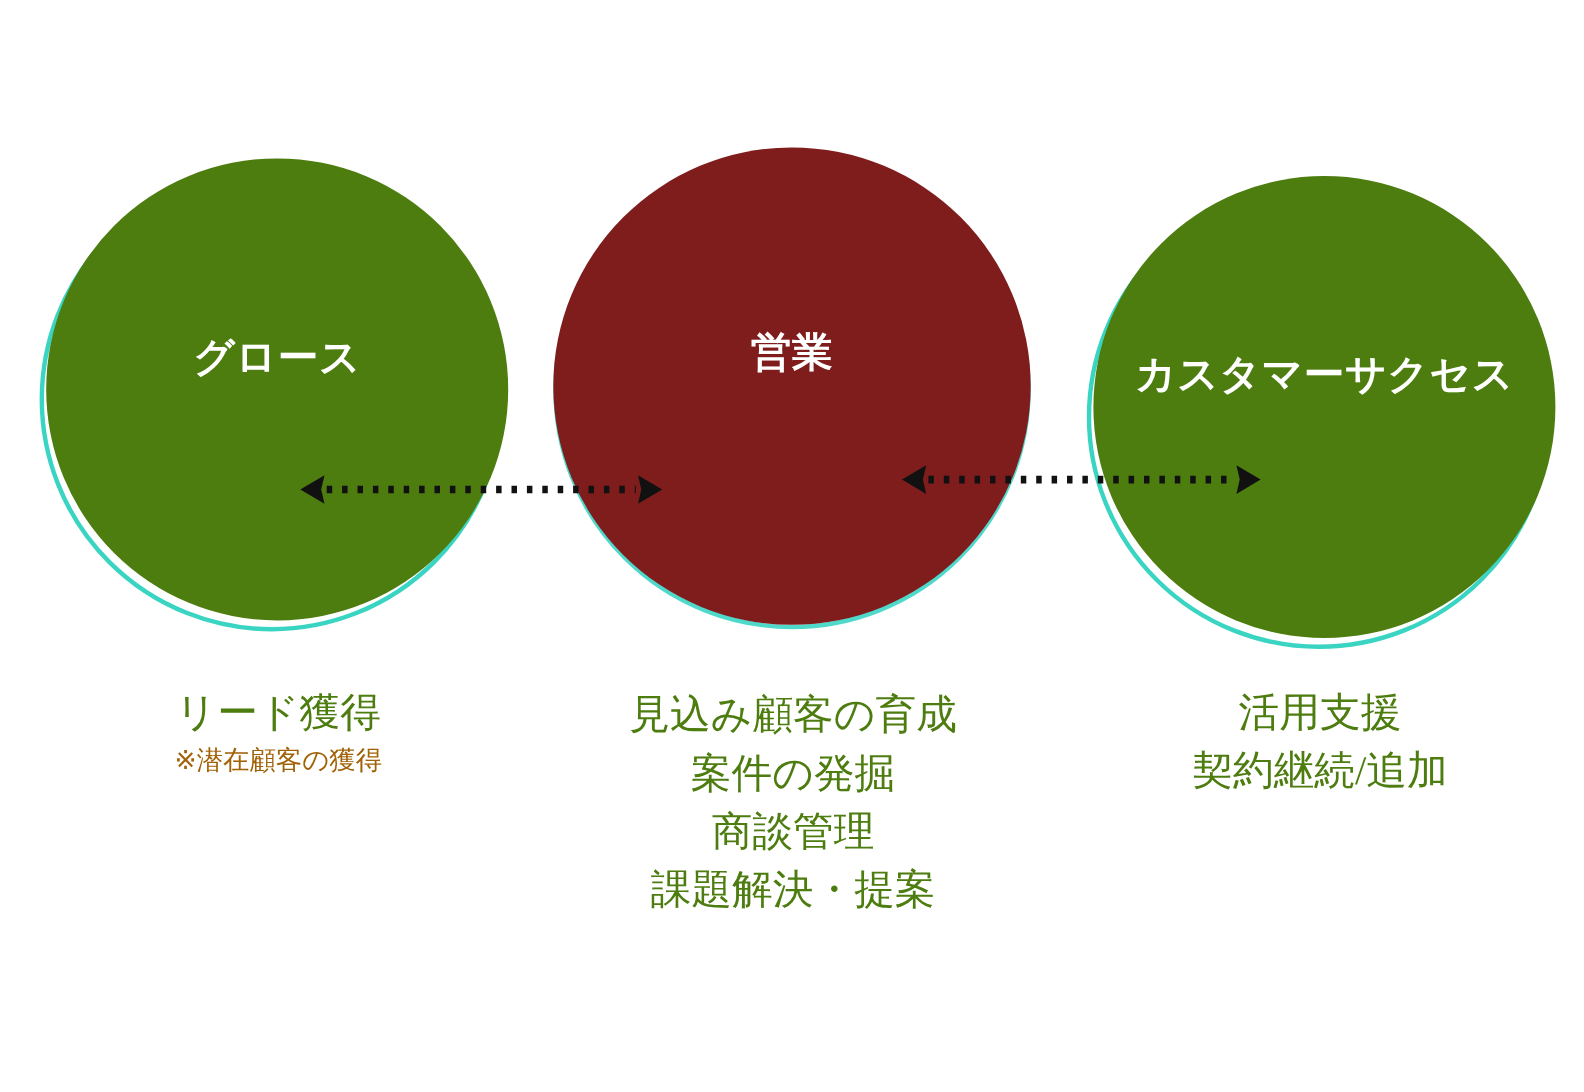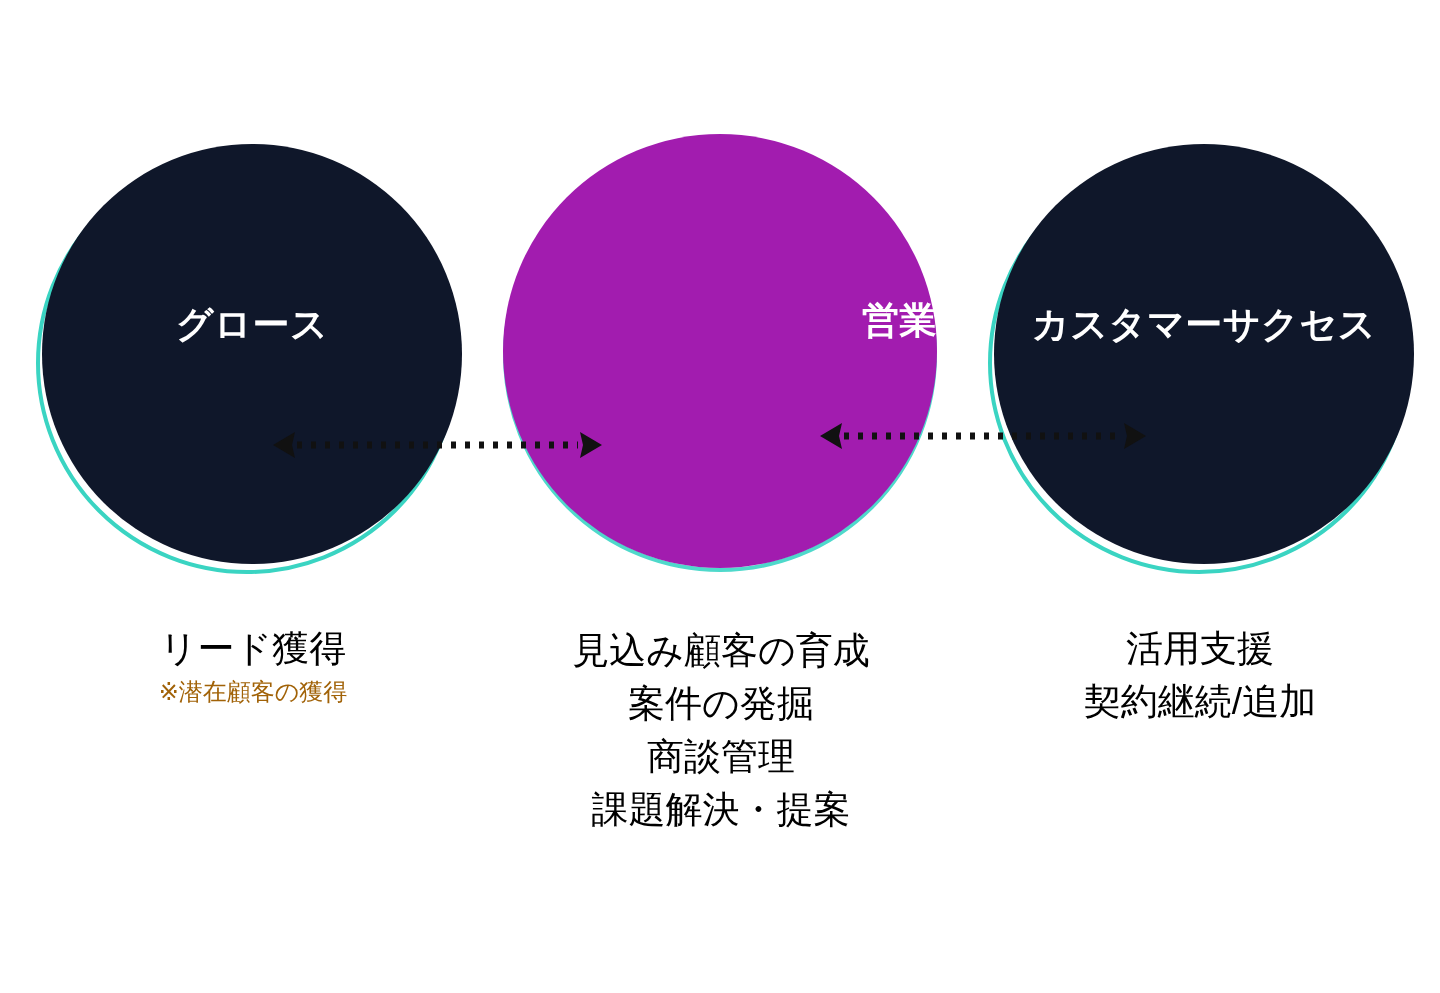--- a/index.html
+++ b/index.html
@@ -43,22 +43,22 @@
   }
 
   .disc {
     position: absolute;
     border-radius: 50%;
     display: flex;
     align-items: center;
     justify-content: center;
   }
 
-  .disc-blue { background: #0f172a; }
-  .disc-pink { background: #a21caf; justify-content: flex-end; }
+  .disc-blue { background: #4d7c0f; }
+  .disc-pink { background: #7f1d1d; }
 
   .node-label {
     color: #ffffff;
     font-weight: bold;
     font-size: 37px;
     letter-spacing: 0.5px;
     white-space: nowrap;
     line-height: 1;
     text-align: center;
   }
@@ -69,21 +69,21 @@
   #node-growth .disc { left: 6px;  top: 0px;  width: 420px; height: 420px; }
   #node-growth .node-label { margin-top: -60px; }
 
   
   #node-sales { left: 500px; top: 132px; width: 440px; height: 440px; }
   #node-sales .ring { left: 3px; top: 6px; width: 434px; height: 434px; border-color: #4fd9cb; }
   #node-sales .disc { left: 3px; top: 2px; width: 434px; height: 434px; }
   #node-sales .node-label { margin-top: -62px; }
 
   
-  #node-cs { left: 988px; top: 144px; width: 430px; height: 430px; }
+  #node-cs { left: 988px; top: 160px; width: 430px; height: 430px; }
   #node-cs .ring { left: 0px;  top: 8px;  width: 422px; height: 422px; }
   #node-cs .disc { left: 6px;  top: 0px;  width: 420px; height: 420px; }
   #node-cs .node-label { margin-top: -60px; }
 
   
   .arrow { position: absolute; }
 
   
   .captions {
     position: absolute;
@@ -96,24 +96,25 @@
   .caption-col {
     position: absolute;
     text-align: center;
   }
 
   #caption-growth { left: 48px;  top: 10px;  width: 410px; }
   #caption-sales  { left: 506px; top: 12px;  width: 430px; }
   #caption-cs     { left: 990px; top: 10px;  width: 420px; }
 
   .caption-line {
-    color: #000000;
+    color: #4d7c0f;
     font-size: 37px;
     line-height: 53px;
     white-space: nowrap;
+    font-family: Liberation Serif, serif;
   }
 
   .caption-note {
     color: #a16207;
     font-size: 24px;
     line-height: 34px;
     white-space: nowrap;
   }
 </style>
 </head>

